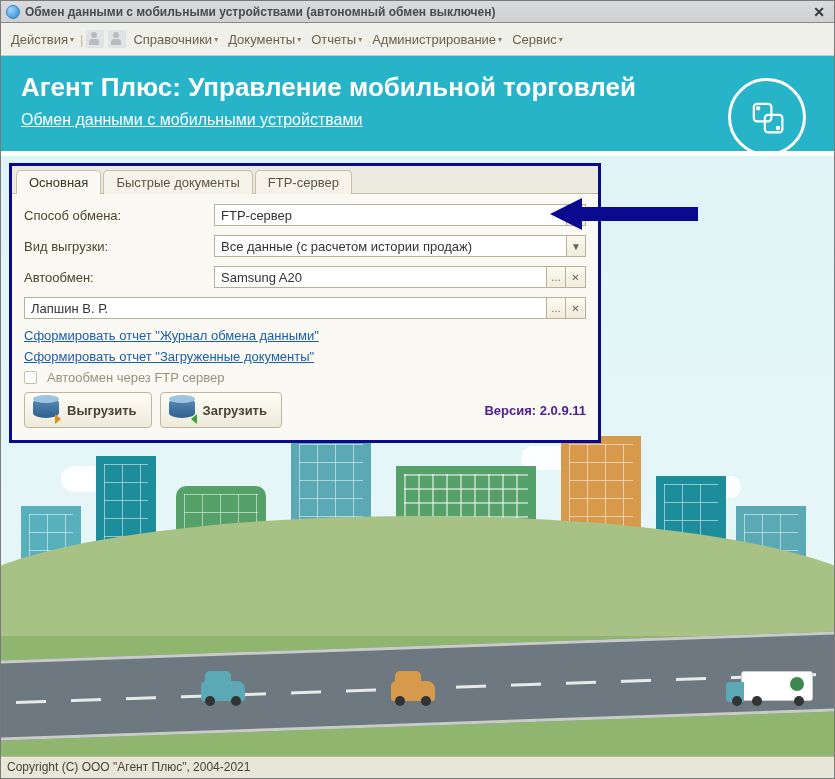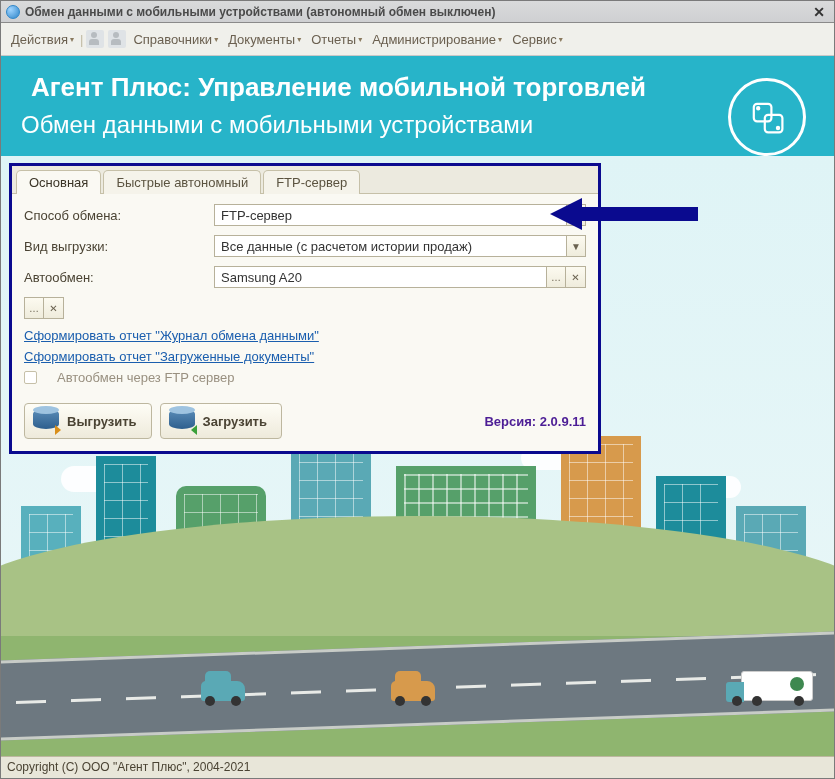--- a/index.html
+++ b/index.html
@@ -84,27 +84,28 @@
     background:#b7bcc0;
   }
   
   .banner {
     background: #27b4c9;
     color: #fff;
     padding: 16px 20px 22px 20px;
     position: relative;
   }
   .banner h1 {
-    margin: 0 0 8px 10px;
+    margin: 0 0 8px 0;
     font-size: 26px;
     font-weight: bold;
   }
   .banner .sub {
-    font-size: 24px;
+    font-size: 16px;
     font-weight: normal;
+    text-decoration: underline;
   }
   .banner .badge {
     position: absolute;
     right: 28px;
     top: 22px;
     width: 78px; height: 78px;
     border: 3px solid #fff;
     border-radius: 50%;
     display: flex; align-items: center; justify-content: center;
   }
@@ -198,22 +199,22 @@
   .link-row a {
     color: #1a5eae;
     text-decoration: underline;
     font-size: 13px;
   }
   .check-row {
     display: flex;
     align-items: center;
     color: #999080;
     font-size: 13px;
-    margin-bottom: 18px;
-    gap: 20px;
+    margin-bottom: 7px;
+    gap: 10px;
   }
   .check-row .chk {
     width: 13px; height: 13px;
     border: 1px solid #c6c0a8;
     background: #fff;
     border-radius: 2px;
   }
   .btns-row {
     display: flex;
     align-items: center;
@@ -446,21 +447,21 @@
       <div class="logo"></div>
     </div>
 </div>
 
 <div class="panel">
   <div class="tabs">
     <div class="tab active">
       <span>Основная</span>
     </div>
     <div class="tab">
-      <span>Быстрые автономный</span>
+      <span>Быстрые документы</span>
     </div>
     <div class="tab">
       <span>FTP-сервер</span>
     </div>
   </div>
   <div class="form">
     <div class="row">
       <div class="label">Способ обмена:</div>
       <div class="field dd">
         <input readonly="" value="FTP-сервер" style="">
@@ -477,20 +478,21 @@
     <div class="row">
       <div class="label">Автообмен:</div>
       <div class="field">
         <input value="Samsung A20" style="">
         <div class="btn">…</div>
         <div class="btn">✕</div>
       </div>
     </div>
     <div class="row">
       <div class="field">
+        <input value="Лапшин В. Р." style="">
         <div class="btn">…</div>
         <div class="btn">✕</div>
       </div>
     </div>
     <div class="link-row">
       <a href="#">Сформировать отчет "Журнал обмена данными"</a>
     </div>
     <div class="link-row">
       <a href="#">Сформировать отчет "Загруженные документы"</a>
     </div>

